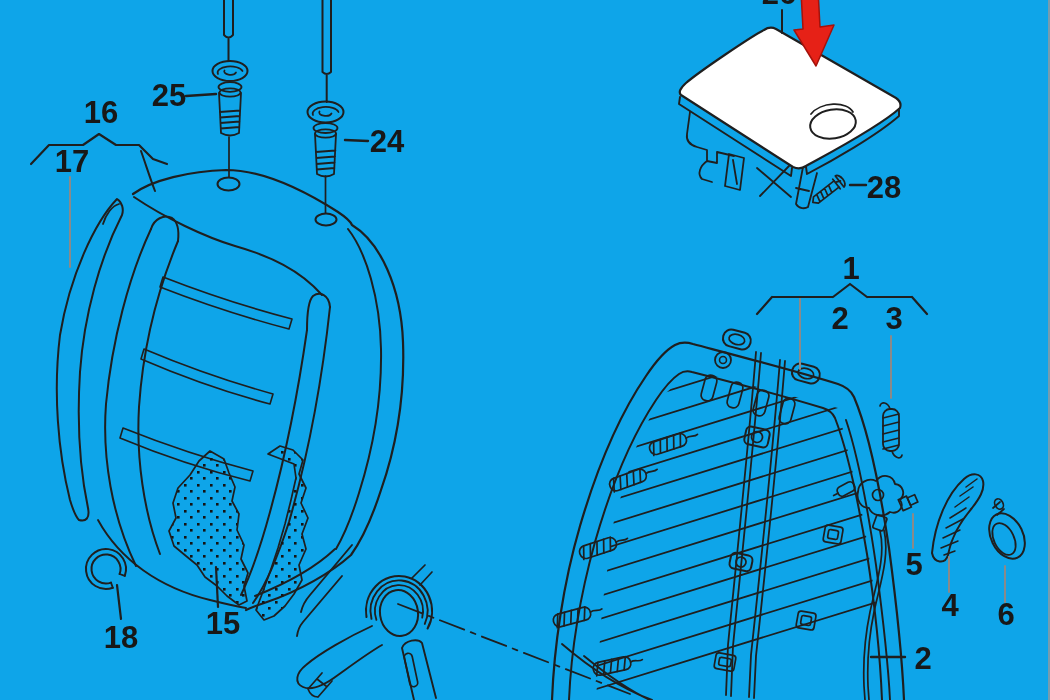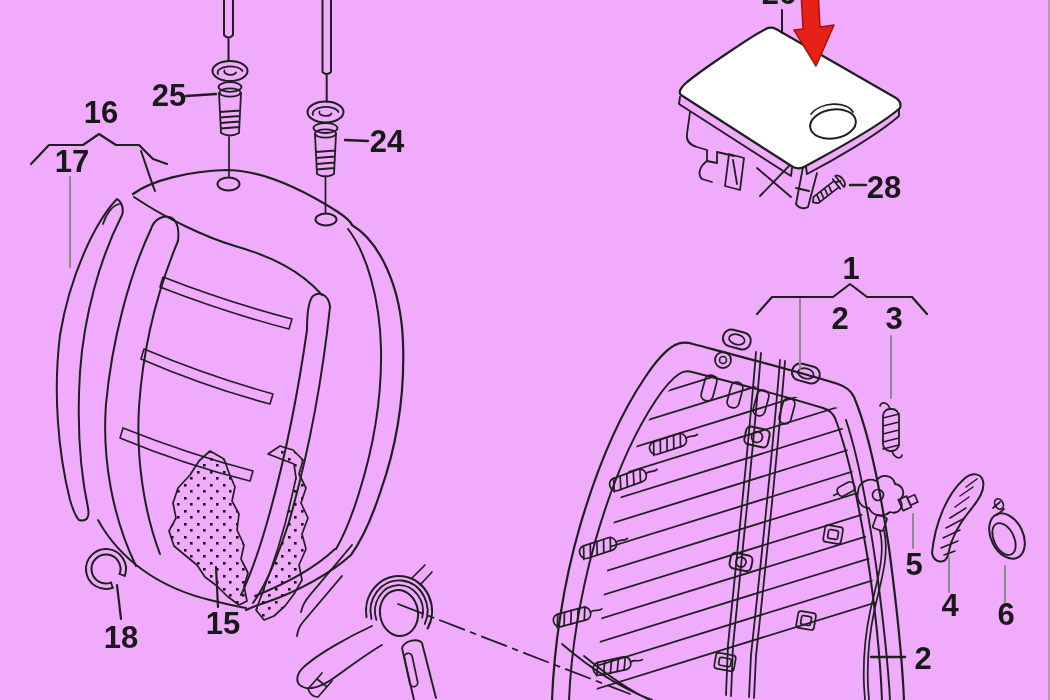--- a/index.html
+++ b/index.html
@@ -1,16 +1,16 @@
 <!DOCTYPE html>
 <html><head>
 <meta charset="utf-8">
 <style>
   html,body{margin:0;padding:0;background:#fff;}
-  .page{position:relative;width:1050px;height:700px;background:#f0abfc;overflow:hidden;}
+  .page{position:relative;width:1050px;height:700px;background:#0ea5e9;overflow:hidden;}
   svg{display:block}
   text.lbl{font-family:"Liberation Sans",sans-serif;font-weight:bold;font-size:31px;fill:#181818;text-anchor:middle;}
 </style>
 </head>
 <body>
 
 <div class="page">
 <svg width="1050" height="700" viewBox="0 0 1050 700">
  <defs>
   <pattern id="dots" width="13" height="13" patternUnits="userSpaceOnUse">

